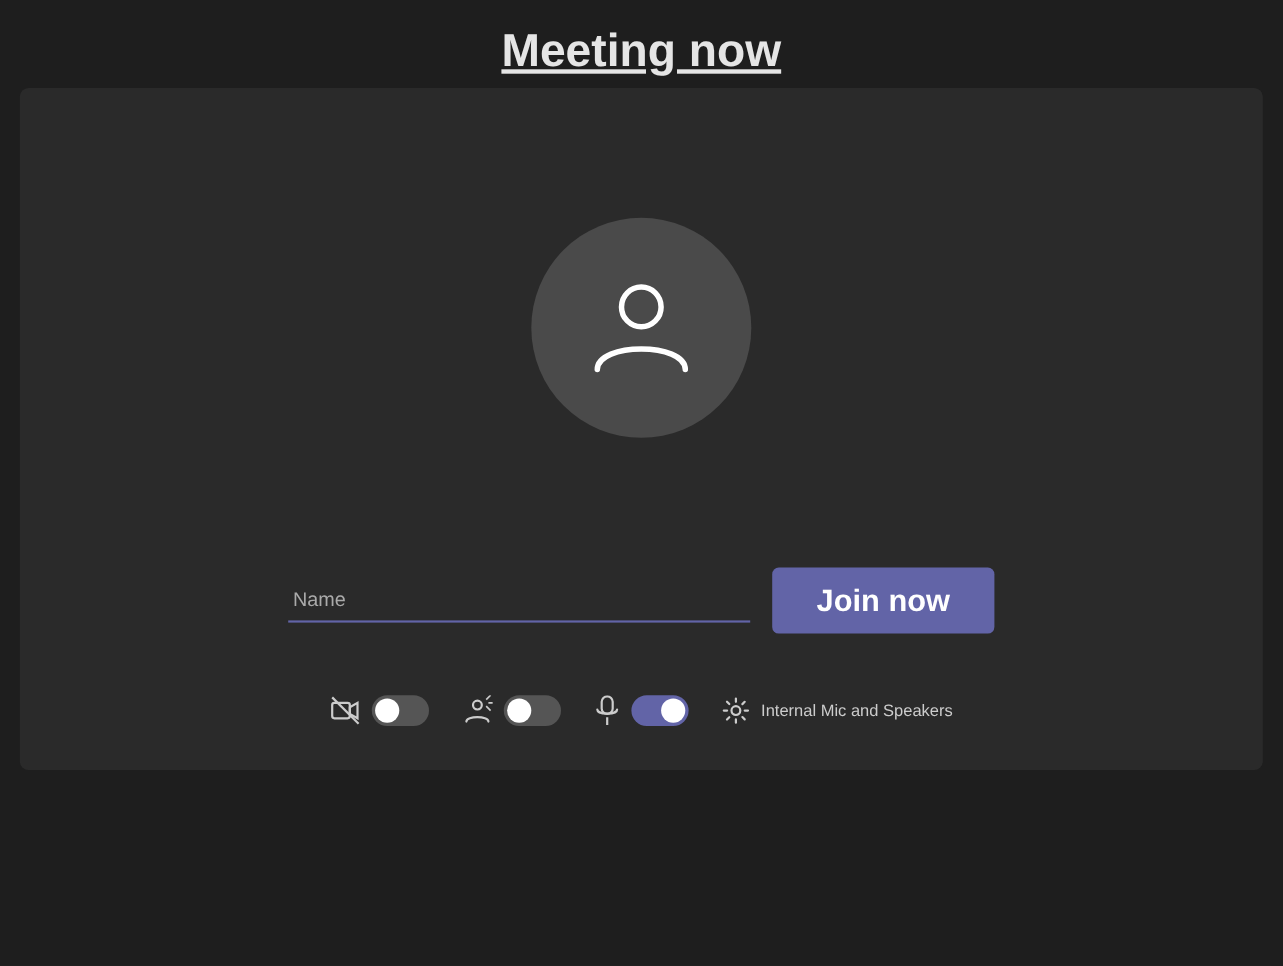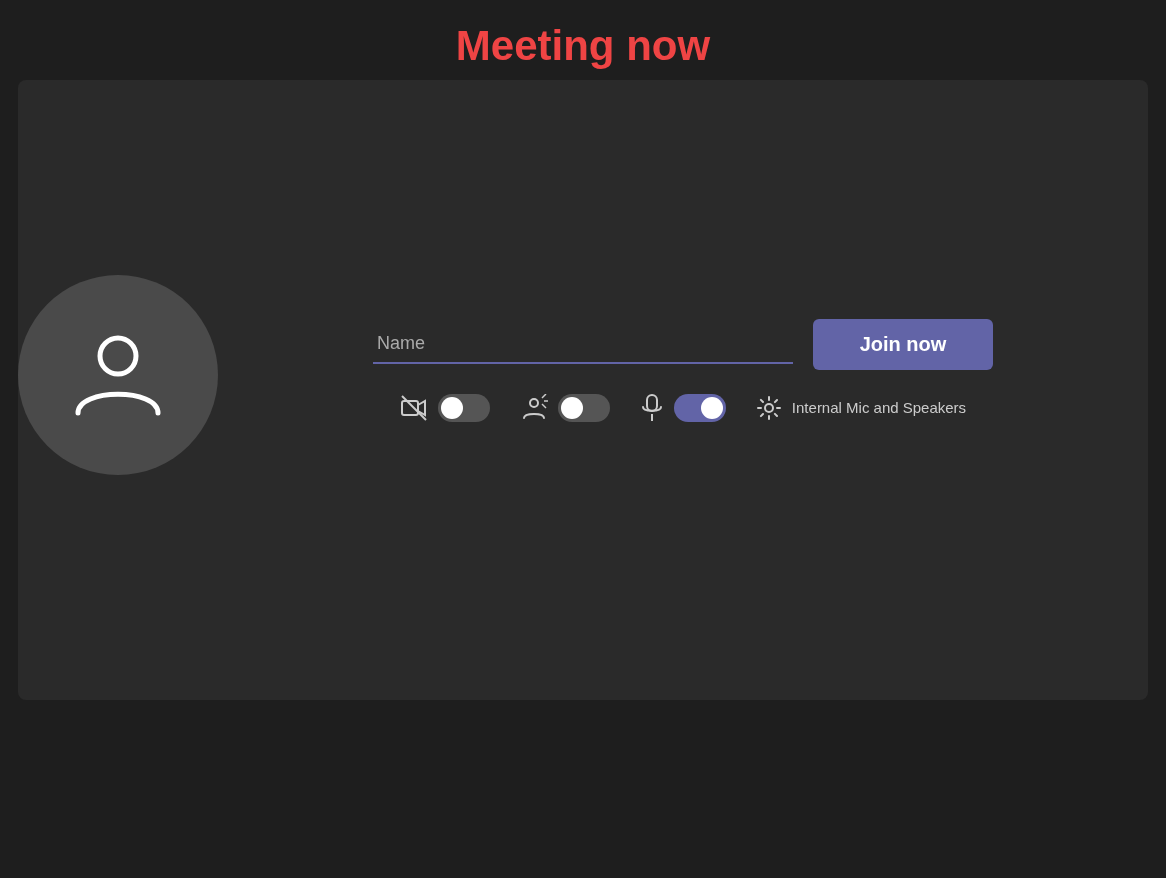--- a/index.html
+++ b/index.html
@@ -26,30 +26,31 @@
     .subtitle {
       font-size: 18px;
       font-weight: 400;
       color: #d0d0d0;
       margin-bottom: 8px;
     }
 
     .meeting-title {
       font-size: 42px;
       font-weight: 700;
-      color: #ef4444;
+      color: #e5e5e5;
+      text-decoration: underline;
     }
 
     .video-container {
       width: 1130px;
       height: 620px;
       background-color: #2a2a2a;
       border-radius: 8px;
       display: flex;
-      flex-direction: row;
+      flex-direction: column;
       align-items: center;
       justify-content: space-between;
       position: relative;
       padding-bottom: 30px;
     }
 
     .avatar-area {
       flex: 1;
       display: flex;
       align-items: center;
@@ -106,30 +107,31 @@
     .name-input::placeholder {
       color: #aaa;
     }
 
     .join-button {
       background-color: #6264a7;
       color: #ffffff;
       border: none;
       border-radius: 6px;
       padding: 14px 40px;
-      font-size: 20px;
+      font-size: 28px;
       font-weight: 600;
       cursor: pointer;
       min-width: 180px;
     }
 
     .media-controls {
       display: flex;
       gap: 30px;
       padding-bottom: 10px;
+      margin-top: 32px;
     }
 
     .control-group {
       display: flex;
       align-items: center;
       gap: 10px;
     }
 
     
     .toggle {

